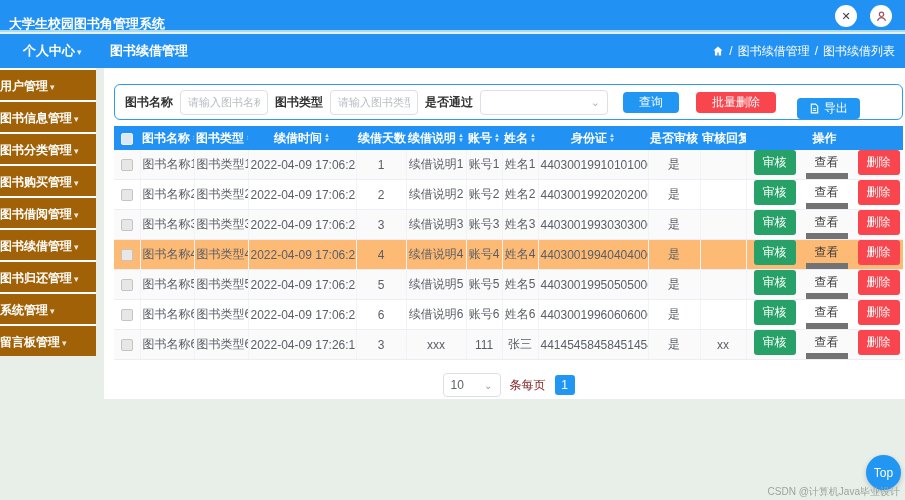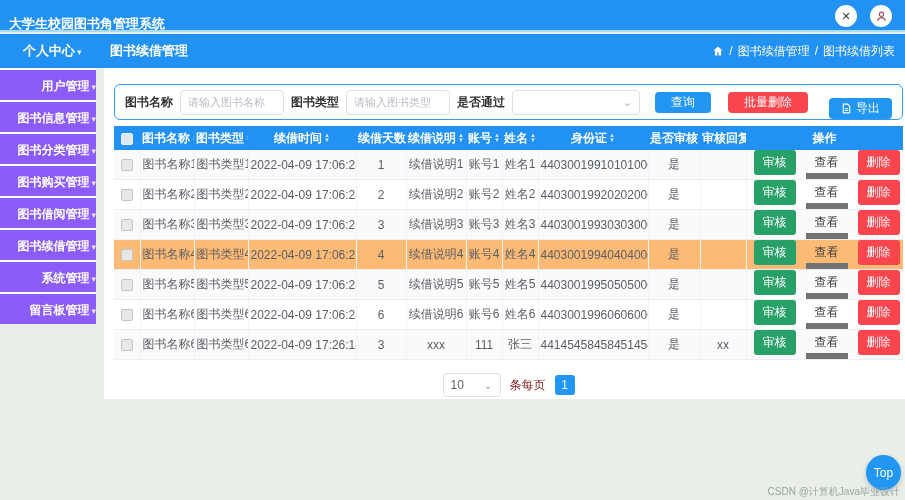--- a/index.html
+++ b/index.html
@@ -17,30 +17,30 @@
   
   .subbar { position:absolute; left:0; top:34px; width:100%; height:34px; background:#2191f3; color:#fff; }
   .personal { position:absolute; left:0; top:0; width:96px; line-height:34px; font-size:13px; font-weight:600; cursor:pointer;margin-left:23px; }
   .personal .caret { font-size:9px; opacity:.85; margin-left:2px; }
   .page-title { position:absolute; left:110px; top:0; line-height:34px; font-size:13px; font-weight:600; }
   .breadcrumb { position:absolute; right:10px; top:0; line-height:34px; font-size:12px; display:flex; align-items:center; gap:5px; height:34px; }
   .breadcrumb a { color:#fff; text-decoration:none; cursor:pointer; }
 
   
   .sidebar { position:absolute; left:0; top:68px; width:96px; }
-  .sb-item { height:32px; line-height:32px; background:#8b5cf6; color:#fff; font-size:12px; font-weight:600; text-align:right; border-top:2px solid #fff; cursor:pointer; white-space:nowrap; }
+  .sb-item { height:32px; line-height:32px; background:#a16207; color:#fff; font-size:12px; font-weight:600; text-align:left; border-top:2px solid #fff; cursor:pointer; white-space:nowrap; }
   .sb-item .caret { font-size:9px; opacity:.85; margin-left:2px; }
 
   
   .main { position:absolute; left:104px; top:68px; width:809px; height:331px; background:#fff; padding:16px 10px 0; }
 
   
   .filterbar { height:36px; border:1px solid #2e9bf0; border-radius:6px; display:flex; align-items:center; padding:0 10px; gap:7px; background:#fff; }
   .f-label { font-size:12px; color:#333; font-weight:700; white-space:nowrap; }
-  .f-input { width:104px; height:25px; border:1px solid #dcdfe6; border-radius:4px; font-size:11px; padding:0 7px; color:#606266; outline:none; font-family:inherit; }
+  .f-input { width:88px; height:25px; border:1px solid #dcdfe6; border-radius:4px; font-size:11px; padding:0 7px; color:#606266; outline:none; font-family:inherit; }
   .f-input::placeholder { color:#b8bcc4; }
   .f-select { width:128px; height:25px; border:1px solid #dcdfe6; border-radius:4px; display:flex; align-items:center; justify-content:flex-end; padding:0 7px; color:#b0b4bb; font-size:11px; cursor:pointer; }
   .btn { border:none; height:21px; border-radius:4px; color:#fff; font-size:12px; padding:0 16px; cursor:pointer; font-family:inherit; display:inline-flex; align-items:center; gap:4px; }
   .btn-query { background:#2196f3; margin-left:8px; }
   .btn-batch { background:#f8454e; margin-left:10px; }
   .btn-export { background:#2196f3; margin-left:14px; padding:0 12px;margin-top:12px; }
 
   
   table { width:100%; border-collapse:collapse; table-layout:fixed; margin-top:6px; }
   thead th { background:#2191f3; color:#fff; font-size:12px; font-weight:700; height:24px; padding:0 2px; white-space:nowrap; overflow:hidden; }
@@ -101,20 +101,21 @@
     </div>
   </div>
 
   <div class="sidebar">
       <div class="sb-item"><span>用户管理</span><span class="caret">▾</span></div>
       <div class="sb-item"><span>图书信息管理</span><span class="caret">▾</span></div>
       <div class="sb-item"><span>图书分类管理</span><span class="caret">▾</span></div>
       <div class="sb-item"><span>图书购买管理</span><span class="caret">▾</span></div>
       <div class="sb-item"><span>图书借阅管理</span><span class="caret">▾</span></div>
       <div class="sb-item"><span>图书续借管理</span><span class="caret">▾</span></div>
+      <div class="sb-item"><span>图书归还管理</span><span class="caret">▾</span></div>
       <div class="sb-item"><span>系统管理</span><span class="caret">▾</span></div>
       <div class="sb-item"><span>留言板管理</span><span class="caret">▾</span></div>
     </div>
 
   <div class="main">
 
     <div class="filterbar">
       <span class="f-label">图书名称</span>
       <input class="f-input" placeholder="请输入图书名称" style="">
       <span class="f-label">图书类型</span>

